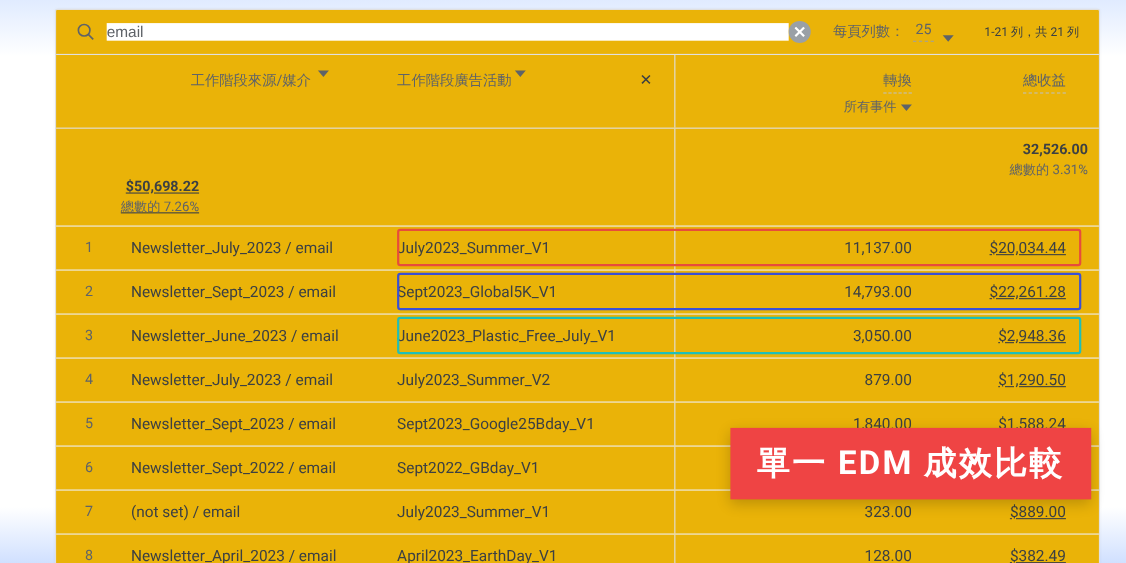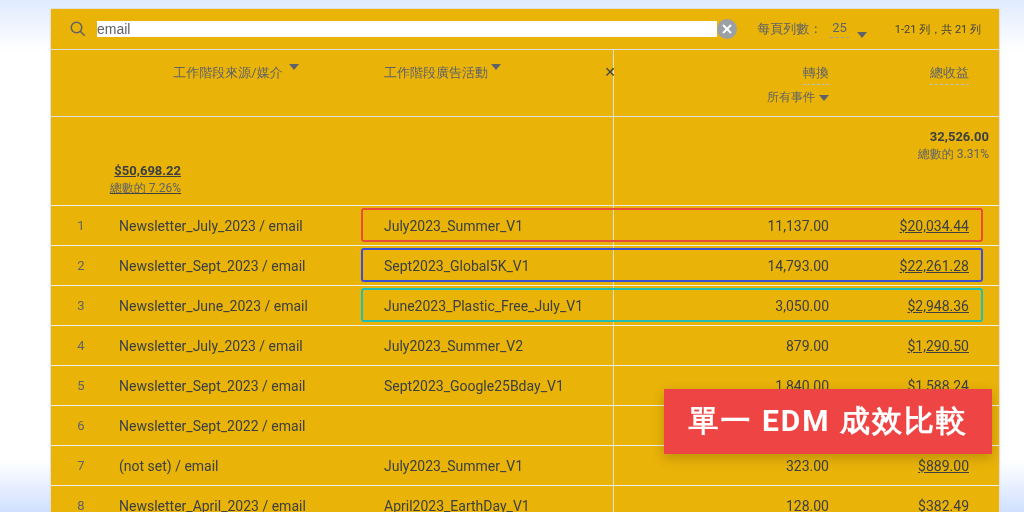--- a/index.html
+++ b/index.html
@@ -64,21 +64,21 @@
   .header-row {
     display: flex;
     padding: 14px 0 10px;
     border-bottom: 1px solid #e0e0e0;
     color: #5f6368;
     font-size: 13px;
     position: relative;
   }
   .col-idx { width: 60px; }
   .col-src { width: 250px; display:flex; align-items:flex-start; justify-content:center; gap:6px; }
-  .col-camp { width: 250px; display:flex; align-items:flex-start; justify-content:flex-start; gap:3px; position:relative;margin-left:23px; }
+  .col-camp { width: 250px; display:flex; align-items:flex-start; justify-content:flex-start; gap:3px; position:relative; }
   .col-camp .close-x { position:absolute; right: 18px; top: 0; color:#3c4043; font-size:14px; cursor:pointer; }
   .col-conv { flex: 1; text-align:right; padding-right: 10px; }
   .col-rev { width: 160px; text-align:right; padding-right: 30px; text-decoration: underline; }
   .hdr-main { font-weight: 500; color:#5f6368; border-bottom: 1px dashed #bdc1c6; padding-bottom:2px; display:inline-block; }
   .hdr-sub { color:#5f6368; font-size:12px; margin-top:4px; display:flex; align-items:center; justify-content:flex-end; gap:4px; }
   .vline { position:absolute; left: 562px; top:0; bottom:0; width:1px; background:#e0e0e0; }
 
   .totals-row {
     display:flex;
     padding: 12px 0 8px;
@@ -233,20 +233,21 @@
         <div class="col-idx">5</div>
         <div class="col-src">Newsletter_Sept_2023 / email</div>
         <div class="col-camp">Sept2023_Google25Bday_V1</div>
         <div class="col-conv">1,840.00</div>
         <div class="col-rev">$1,588.24</div>
       </div>
       <div class="data-row">
         <div class="vline"></div>
         <div class="col-idx">6</div>
         <div class="col-src">Newsletter_Sept_2022 / email</div>
+        <div class="col-camp">Sept2022_GBday_V1</div>
         <div class="col-conv"></div>
         <div class="col-rev"></div>
       </div>
       <div class="data-row">
         <div class="vline"></div>
         <div class="col-idx">7</div>
         <div class="col-src">(not set) / email</div>
         <div class="col-camp">July2023_Summer_V1</div>
         <div class="col-conv">323.00</div>
         <div class="col-rev">$889.00</div>

